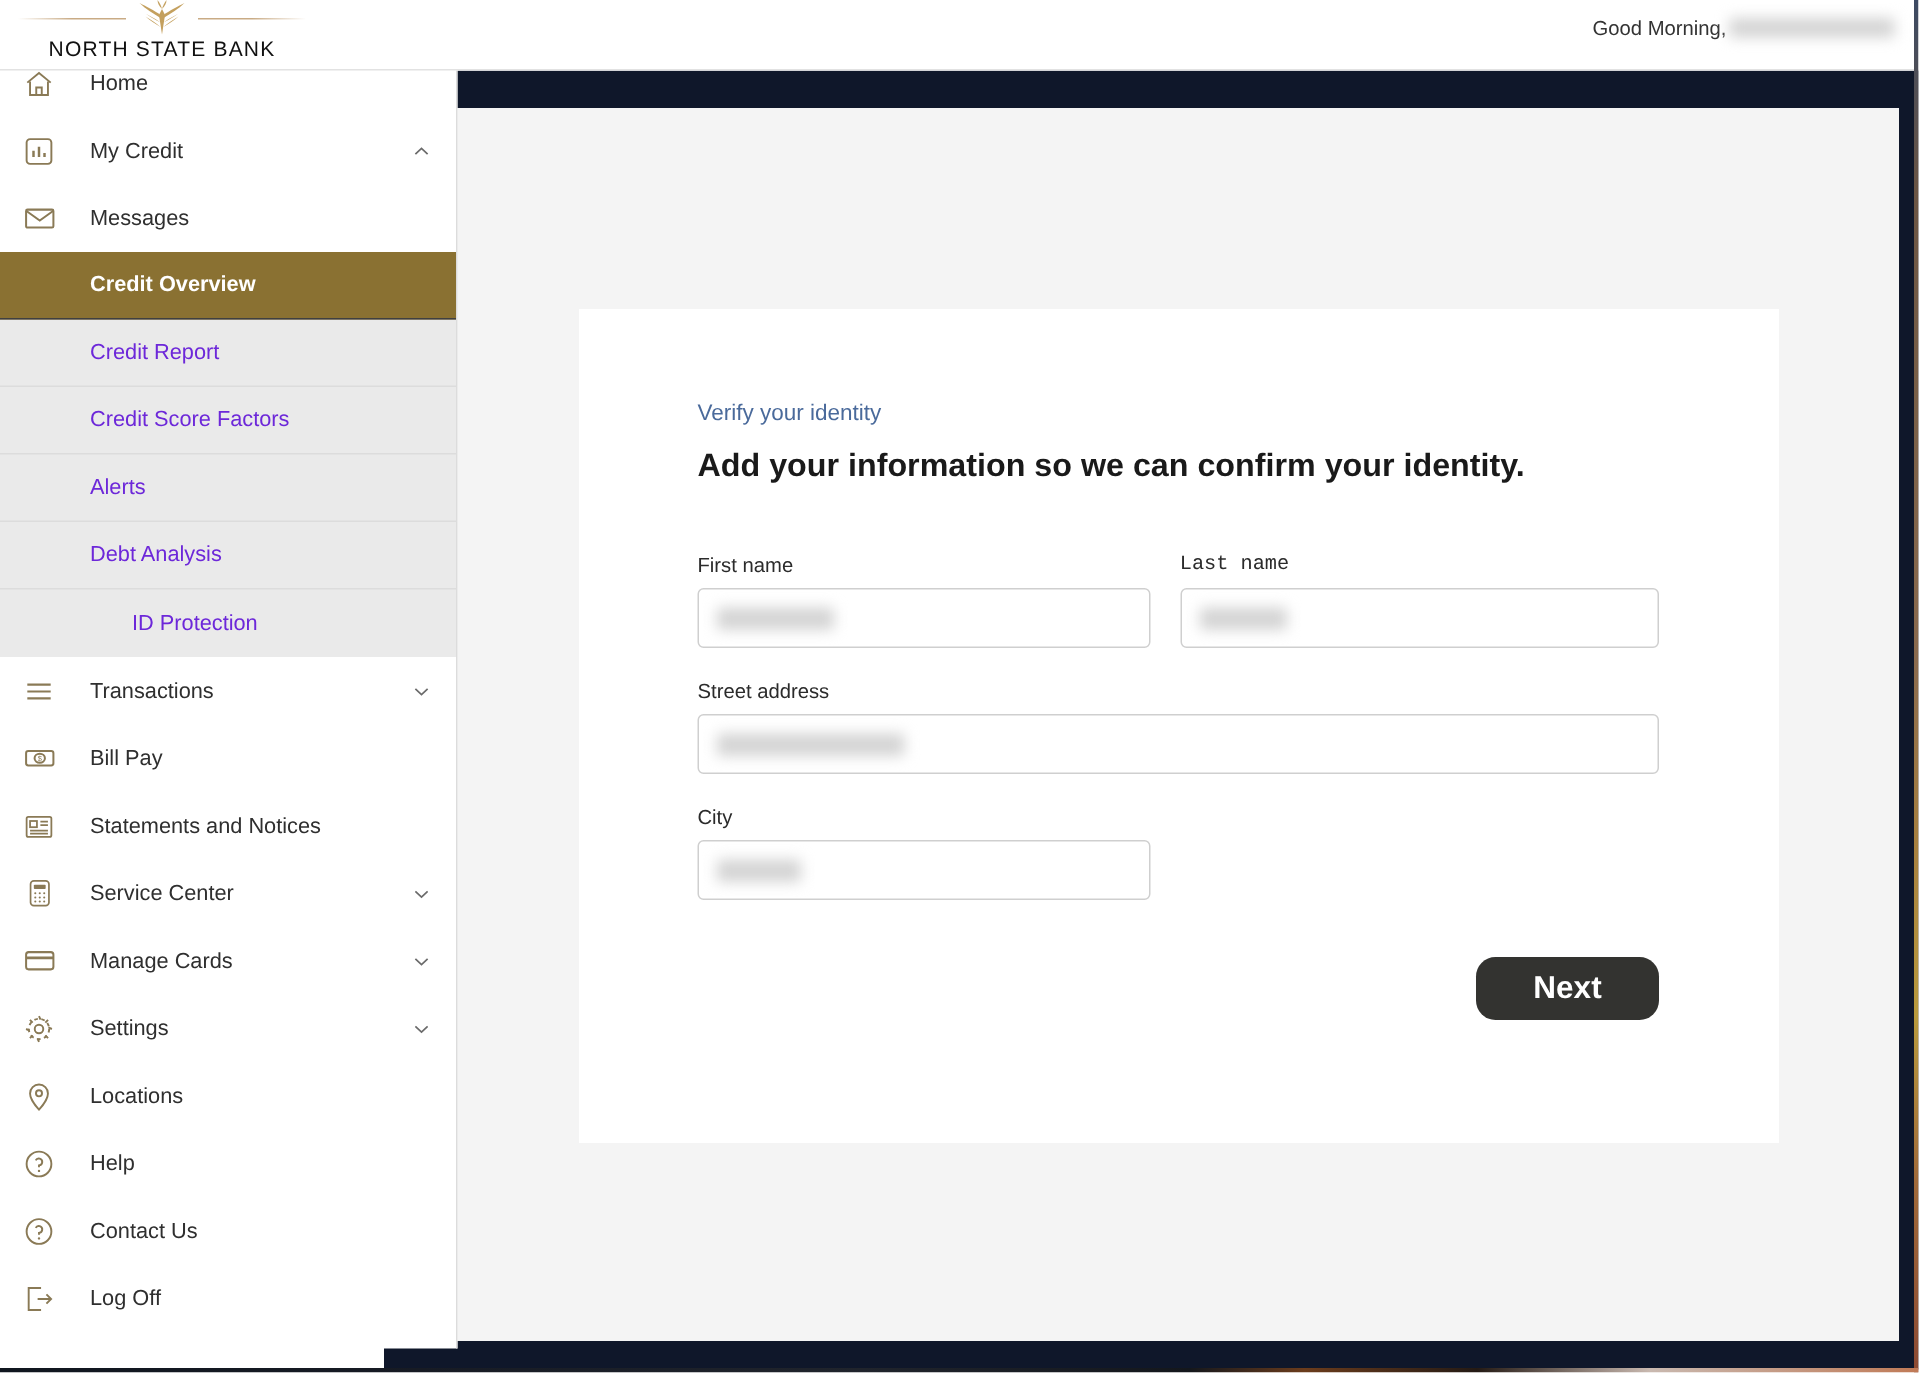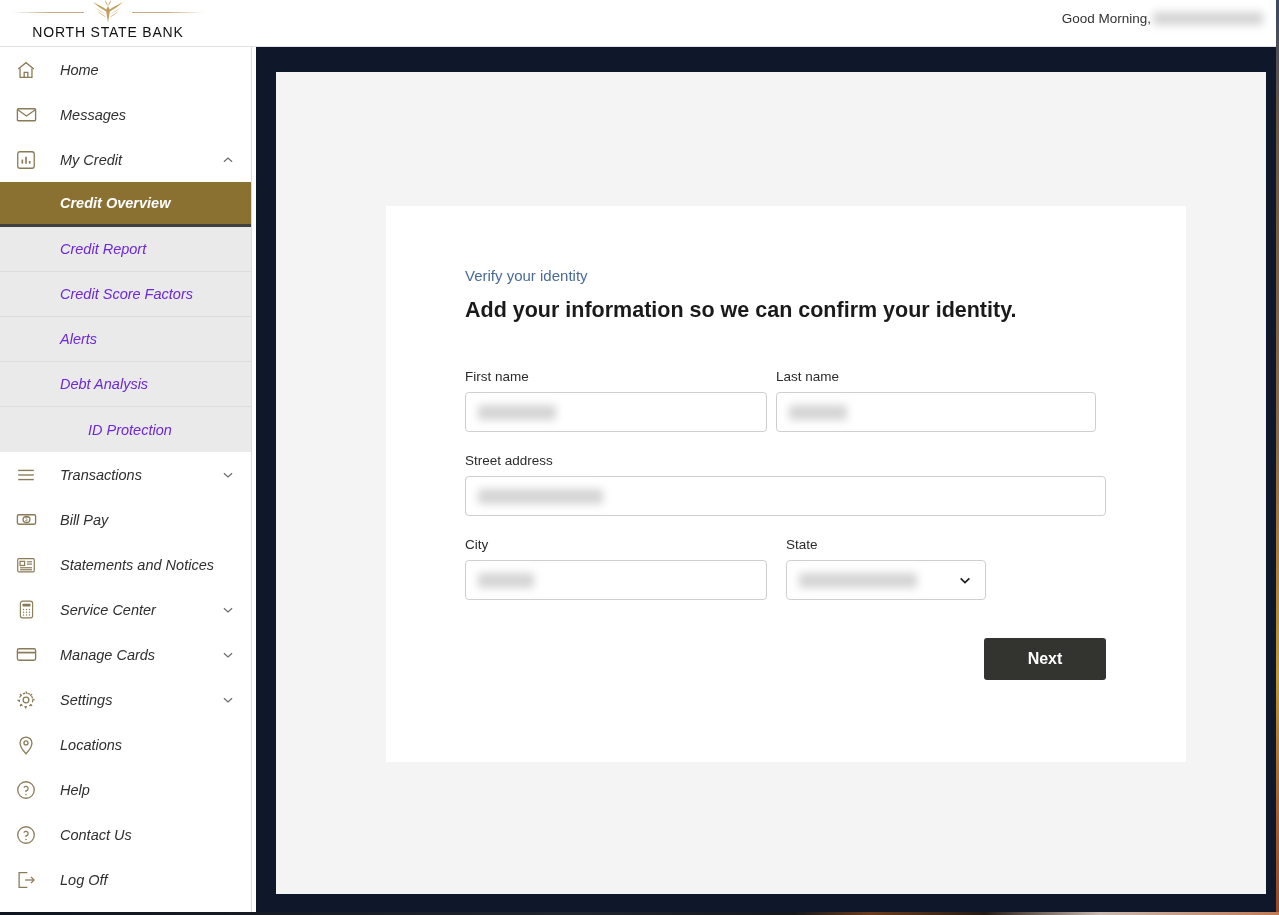--- a/index.html
+++ b/index.html
@@ -87,28 +87,27 @@
     color: transparent;
     border-radius: 1px;
     filter: blur(4.5px);
     user-select: none;
   }
   .greeting .redacted { height: 13px; }
 
   
   .sidebar {
     position: absolute;
-    left: 0; top: 47px;
-    width: 252px;
+    left: 0; top: 33px;
+    width: 305px;
     height: 866px;
     background: #ffffff;
     border-right: 1px solid #dcdcdc;
     overflow: hidden;
     z-index: 4;
-    font-style: italic;
   }
 
   .nav-item {
     position: relative;
     display: flex;
     align-items: center;
     height: 45px;
     padding-left: 12px;
     cursor: pointer;
     background: #ffffff;
@@ -143,21 +142,21 @@
     font-size: 14.5px;
     color: #6d28d9;
     border-bottom: 1px solid #dcdcdc;
     cursor: pointer;
     white-space: nowrap;
   }
   .sub-item.active {
     background: #8a7132;
     color: #ffffff;
     font-weight: bold;
-    border-bottom: 3px solid #404040;
+    border-bottom: 1px solid #404040;
   }
   .sub-item:last-child { border-bottom: none; margin-left: 28px; }
 
   
   .main {
     position: absolute;
     left: 256px; top: 47px;
     width: 1023px;
     height: 866px;
     background: #0f172a;
@@ -228,39 +227,39 @@
   }
   .select-chevron {
     position: absolute;
     right: 12px; top: 50%;
     transform: translateY(-50%);
     width: 16px; height: 16px;
     color: #1c1c1c;
   }
 
   .w-first  { width: 302px; }
-  .w-last   { width: 320px; margin-left: 9px; }
+  .w-last   { width: 320px; margin-left: 20px; font-family: Liberation Mono, monospace; }
   .w-street { width: 641px; }
   .w-city   { width: 302px; }
   .w-state  { width: 200px; margin-left: 19px; cursor: pointer; }
   .w-zip    { width: 101px; margin-left: 20px; }
 
   .actions {
     display: flex;
     justify-content: flex-end;
     margin-top: 38px;
   }
   .next-btn {
     width: 122px; height: 42px;
     background: #333330;
     color: #ffffff;
-    font-size: 16px;
+    font-size: 21px;
     font-weight: bold;
     border: none;
-    border-radius: 3px;
+    border-radius: 13px;
     cursor: pointer;
     font-family: "Liberation Sans", sans-serif;
   }
 
   
   .edge-strip {
     position: absolute;
     right: 0; top: 0;
     width: 3px; height: 915px;
     background: linear-gradient(to bottom,
@@ -321,43 +320,43 @@
           <path d="M3.5 11 L12 4 L20.5 11"></path>
             <path d="M5.5 10.2 V20 H18.5 V10.2"></path>
           <path d="M10 20 V14.5 H14 V20"></path>
         </svg>
       </span>
       <span class="nav-label">Home</span>
     </div>
 
     <div class="nav-item">
       <span class="nav-icon">
-        <svg width="23" height="23" viewBox="0 0 24 24" fill="none" stroke="currentColor" stroke-width="1.4">
-          <rect x="2.5" y="6" width="19" height="12.5" rx="1"></rect>
-          <path d="M2.5 6.8 L12 13.6 L21.5 6.8"></path>
-        </svg>
-      </span>
-      <span class="nav-label">Messages</span>
-    </div>
-
-    <div class="nav-item">
-      <span class="nav-icon">
         <svg width="22" height="22" viewBox="0 0 24 24" fill="none" stroke="currentColor" stroke-width="1.4">
           <rect x="3" y="3" width="18" height="18" rx="2.5"></rect>
           <path d="M8 16 V11.5" stroke-width="1.8"></path>
           <path d="M12 16 V8.5" stroke-width="1.8"></path>
           <path d="M16 16 V13" stroke-width="1.8"></path>
         </svg>
       </span>
       <span class="nav-label">My Credit</span>
       <span class="chevron">
         <svg width="14" height="14" viewBox="0 0 24 24" fill="none" stroke="currentColor" stroke-width="2">
           <path d="M5 15 L12 8.5 L19 15"></path>
         </svg>
       </span>
+    </div>
+
+    <div class="nav-item">
+      <span class="nav-icon">
+        <svg width="23" height="23" viewBox="0 0 24 24" fill="none" stroke="currentColor" stroke-width="1.4">
+          <rect x="2.5" y="6" width="19" height="12.5" rx="1"></rect>
+          <path d="M2.5 6.8 L12 13.6 L21.5 6.8"></path>
+        </svg>
+      </span>
+      <span class="nav-label">Messages</span>
     </div>
 
     <div class="submenu">
       <div class="sub-item active">
         <span>Credit Overview</span>
       </div>
       <div class="sub-item">
         <span>Credit Report</span>
       </div>
       <div class="sub-item">
@@ -551,31 +550,20 @@
               </div>
             </div>
 
             <div class="field-row">
               <div class="field w-city">
                 <label class="field-label">City</label>
                 <div class="input">
                   <span class="redacted" style="width:56px;">&nbsp;</span>
                 </div>
               </div>
-              <div class="field w-state">
-                <label class="field-label">State</label>
-                <div class="input">
-                  <span class="redacted" style="width:118px;">&nbsp;</span>
-                  <span class="select-chevron">
-                    <svg width="16" height="16" viewBox="0 0 24 24" fill="none" stroke="currentColor" stroke-width="2.4">
-                      <path d="M5.5 9.5 L12 16 L18.5 9.5"></path>
-                    </svg>
-                  </span>
-                </div>
-              </div>
             </div>
 
             <div class="actions">
               <button type="button" class="next-btn">Next</button>
             </div>
 
           </form>
         </div>
       </section>
 

